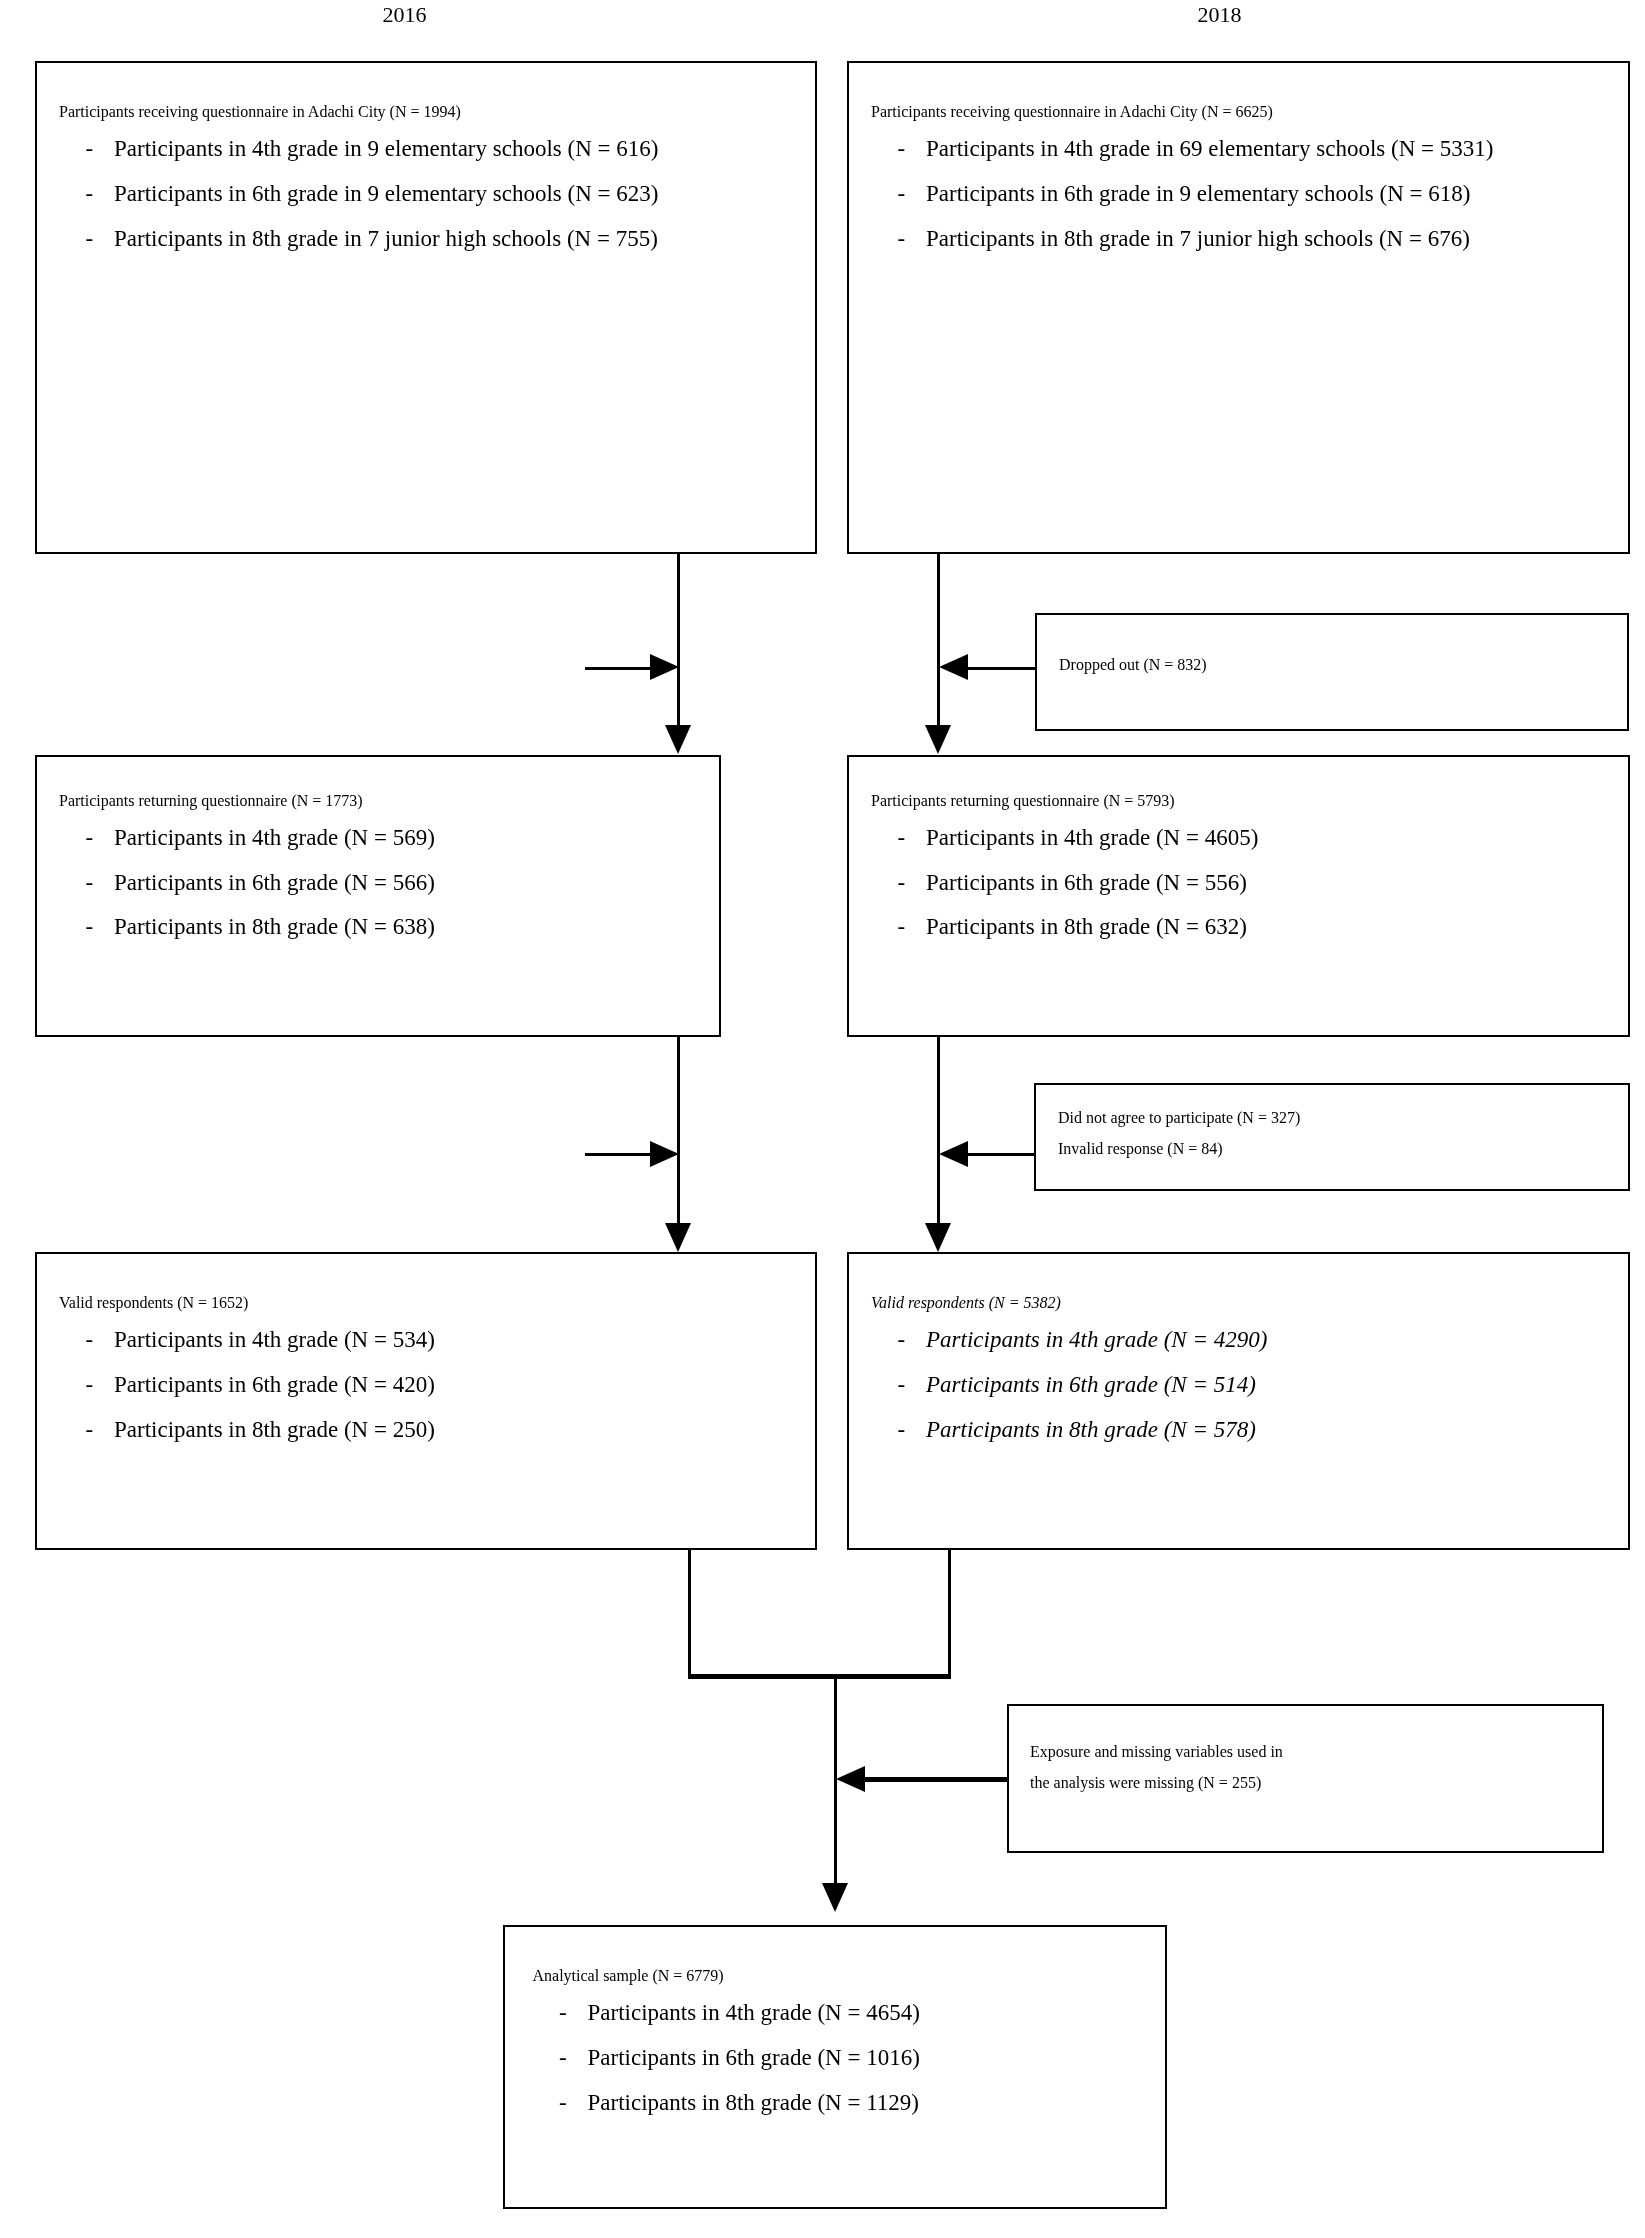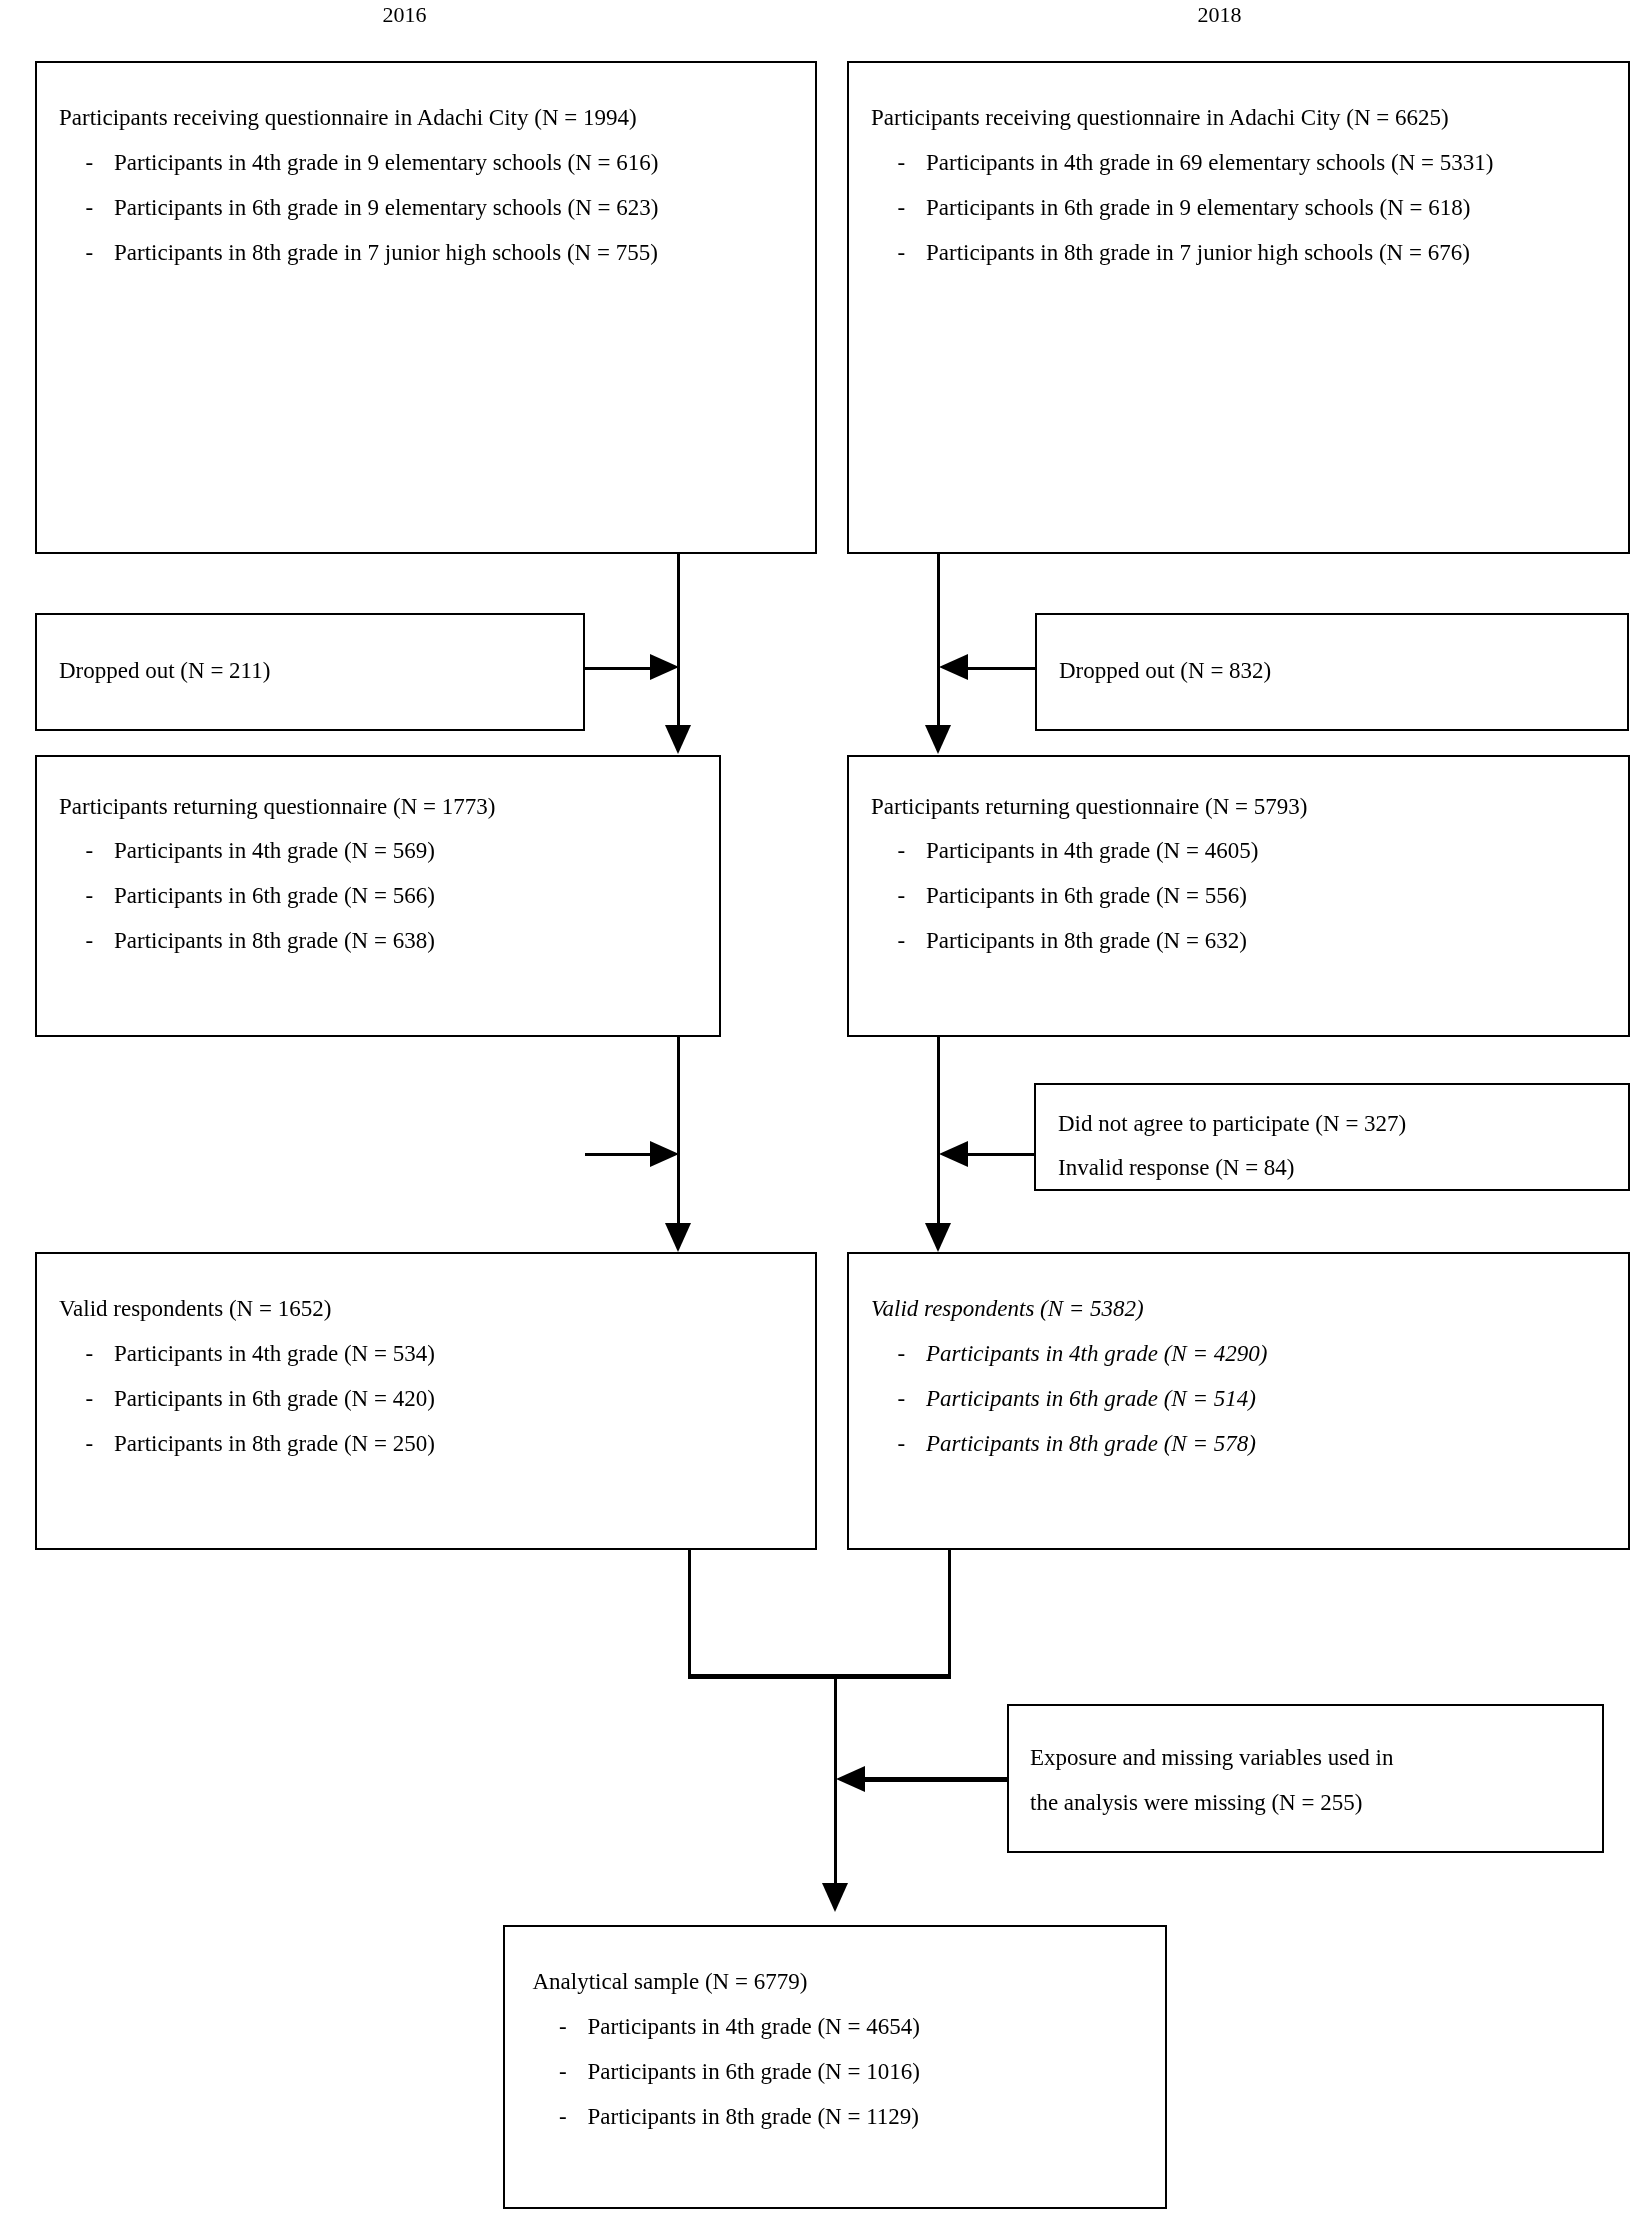--- a/index.html
+++ b/index.html
@@ -33,21 +33,21 @@
   .fc-text {
     position: absolute;
     left: 0; right: 0; top: 0;
     padding: 0;
     font-size: 23px;
     line-height: 1.95;
   }
   .para {
     margin: 0;
     padding: 0;
-    font-size: 23px;
+    font-size: 16px;
     line-height: 1.95;
   }
   .bullets {
     margin: 0;
     padding: 0;
     list-style: none;
   }
   .bullets li {
     position: relative;
     font-size: 23px;
@@ -126,25 +126,20 @@
       </ul>
     </div>
   </div>
 
   <div class="vline" style="left:677px; top:553px; height:190px;"></div>
   <div class="arrow-down" style="left:665px; top:725px;"></div>
 
   <div class="vline" style="left:937px; top:553px; height:190px;"></div>
   <div class="arrow-down" style="left:925px; top:725px;"></div>
 
-  <div class="fc-box" style="left:35px; top:613px; width:550px; height:118px;">
-    <div class="fc-text" style="top:34px; left:22px; right:16.5px;">
-      <p class="para">Dropped out (N = 211)</p>
-    </div>
-  </div>
   <div class="hline" style="left:585px; top:667px; width:66px;"></div>
   <div class="arrow-right" style="left:650px; top:654px;"></div>
 
   <div class="fc-box" style="left:1035px; top:613px; width:594px; height:118px;">
     <div class="fc-text" style="top:34px; left:22px; right:16.5px;">
       <p class="para">Dropped out (N = 832)</p>
     </div>
   </div>
   <div class="hline" style="left:968px; top:667px; width:68px;"></div>
   <div class="arrow-left" style="left:939px; top:654px;"></div>

